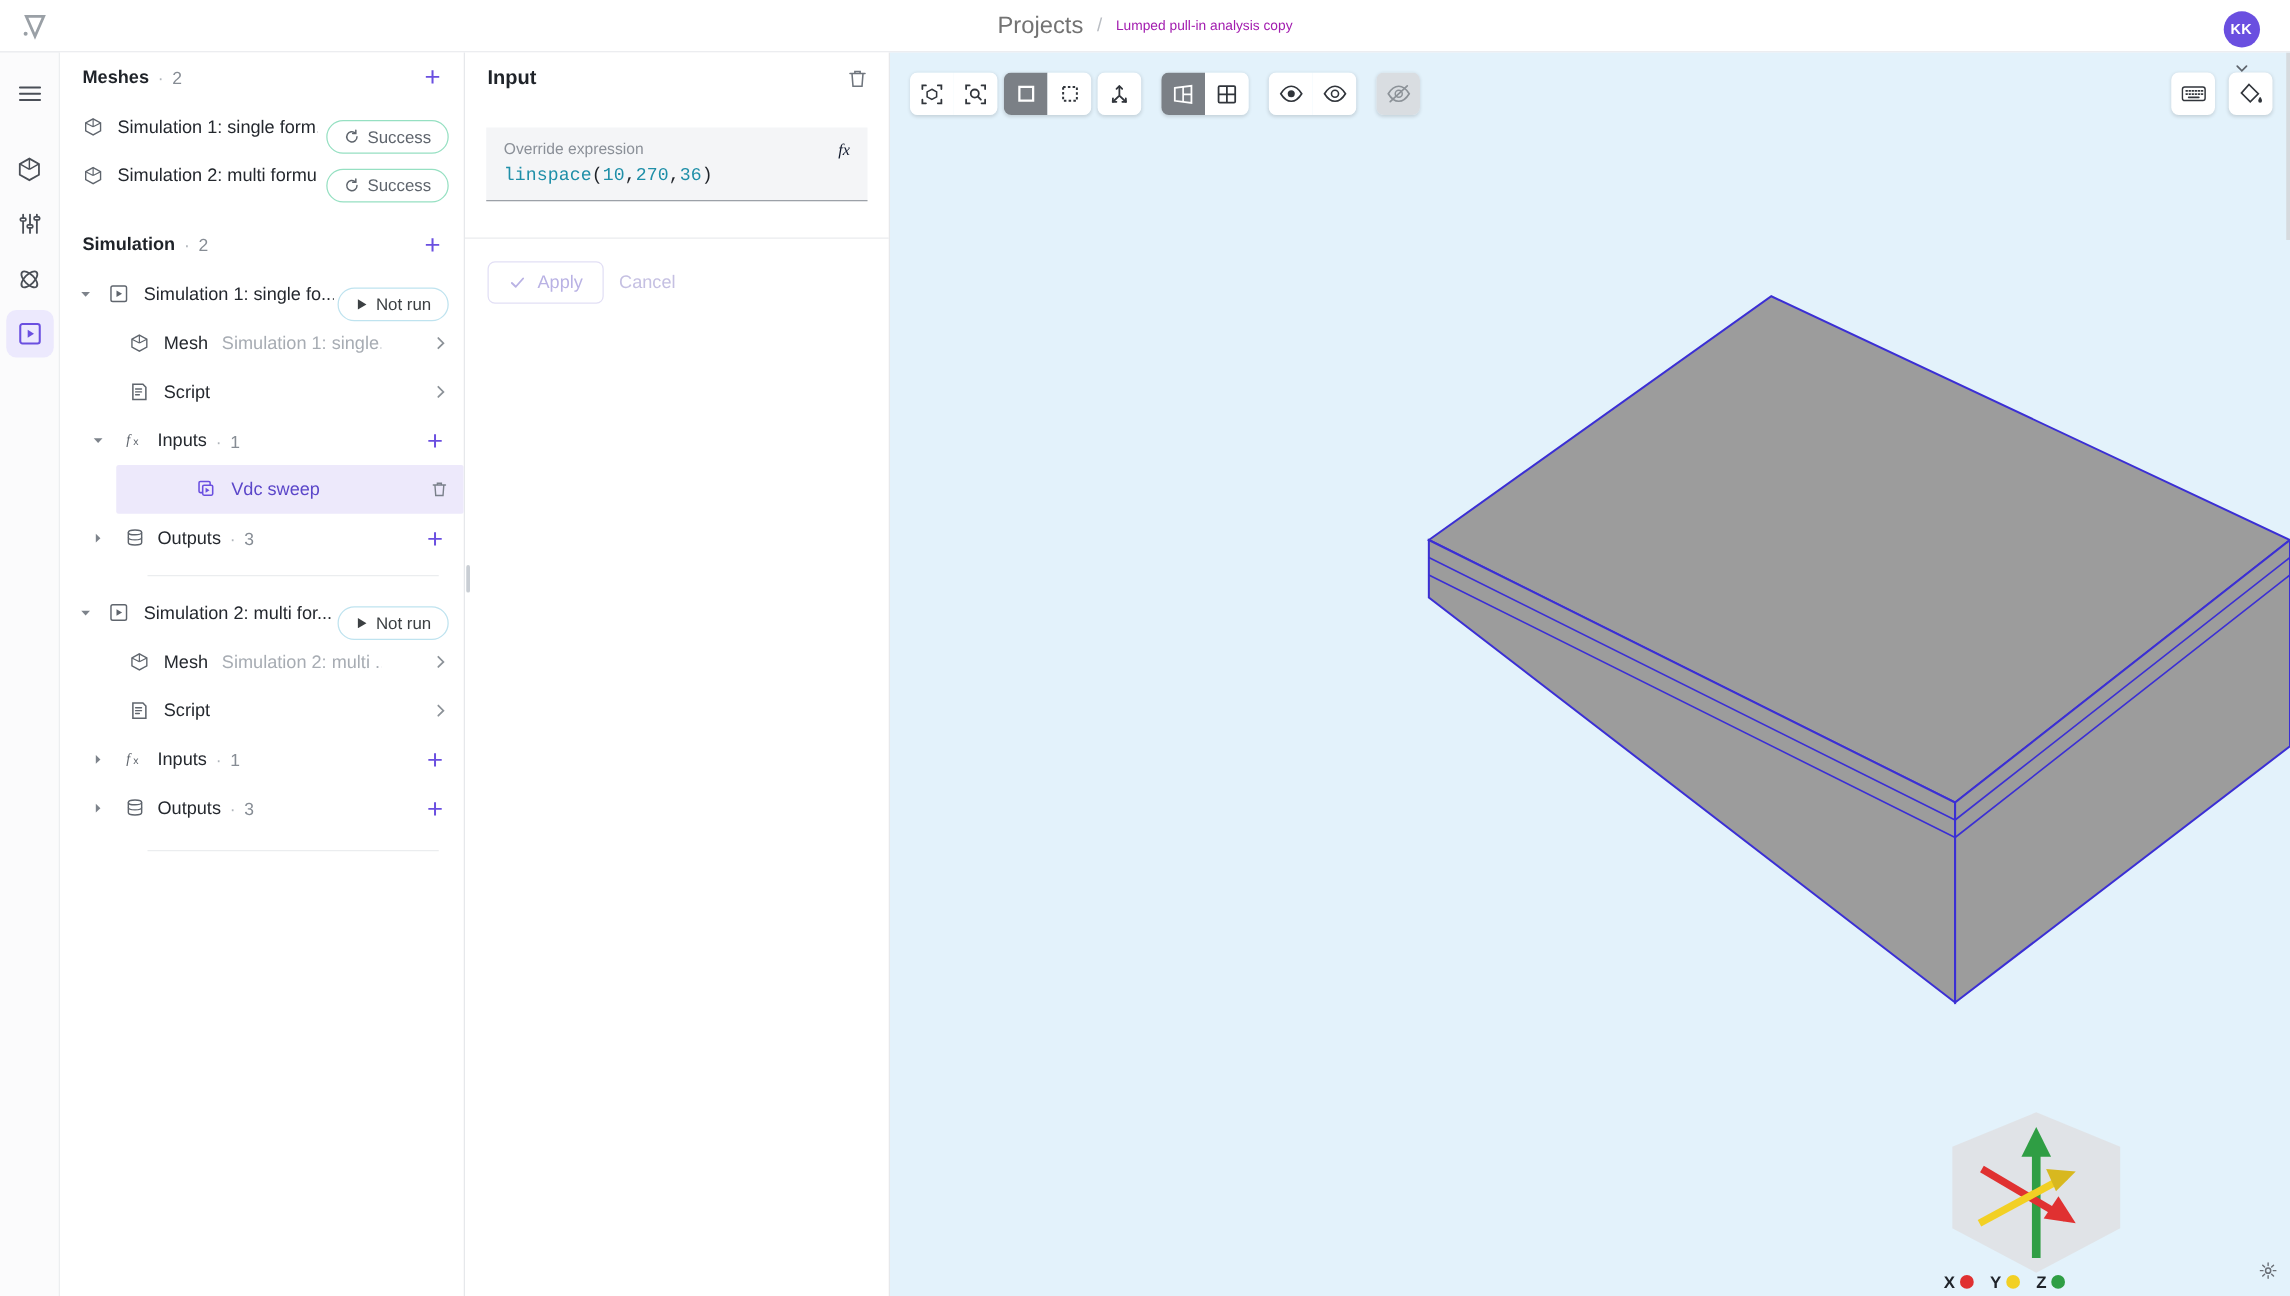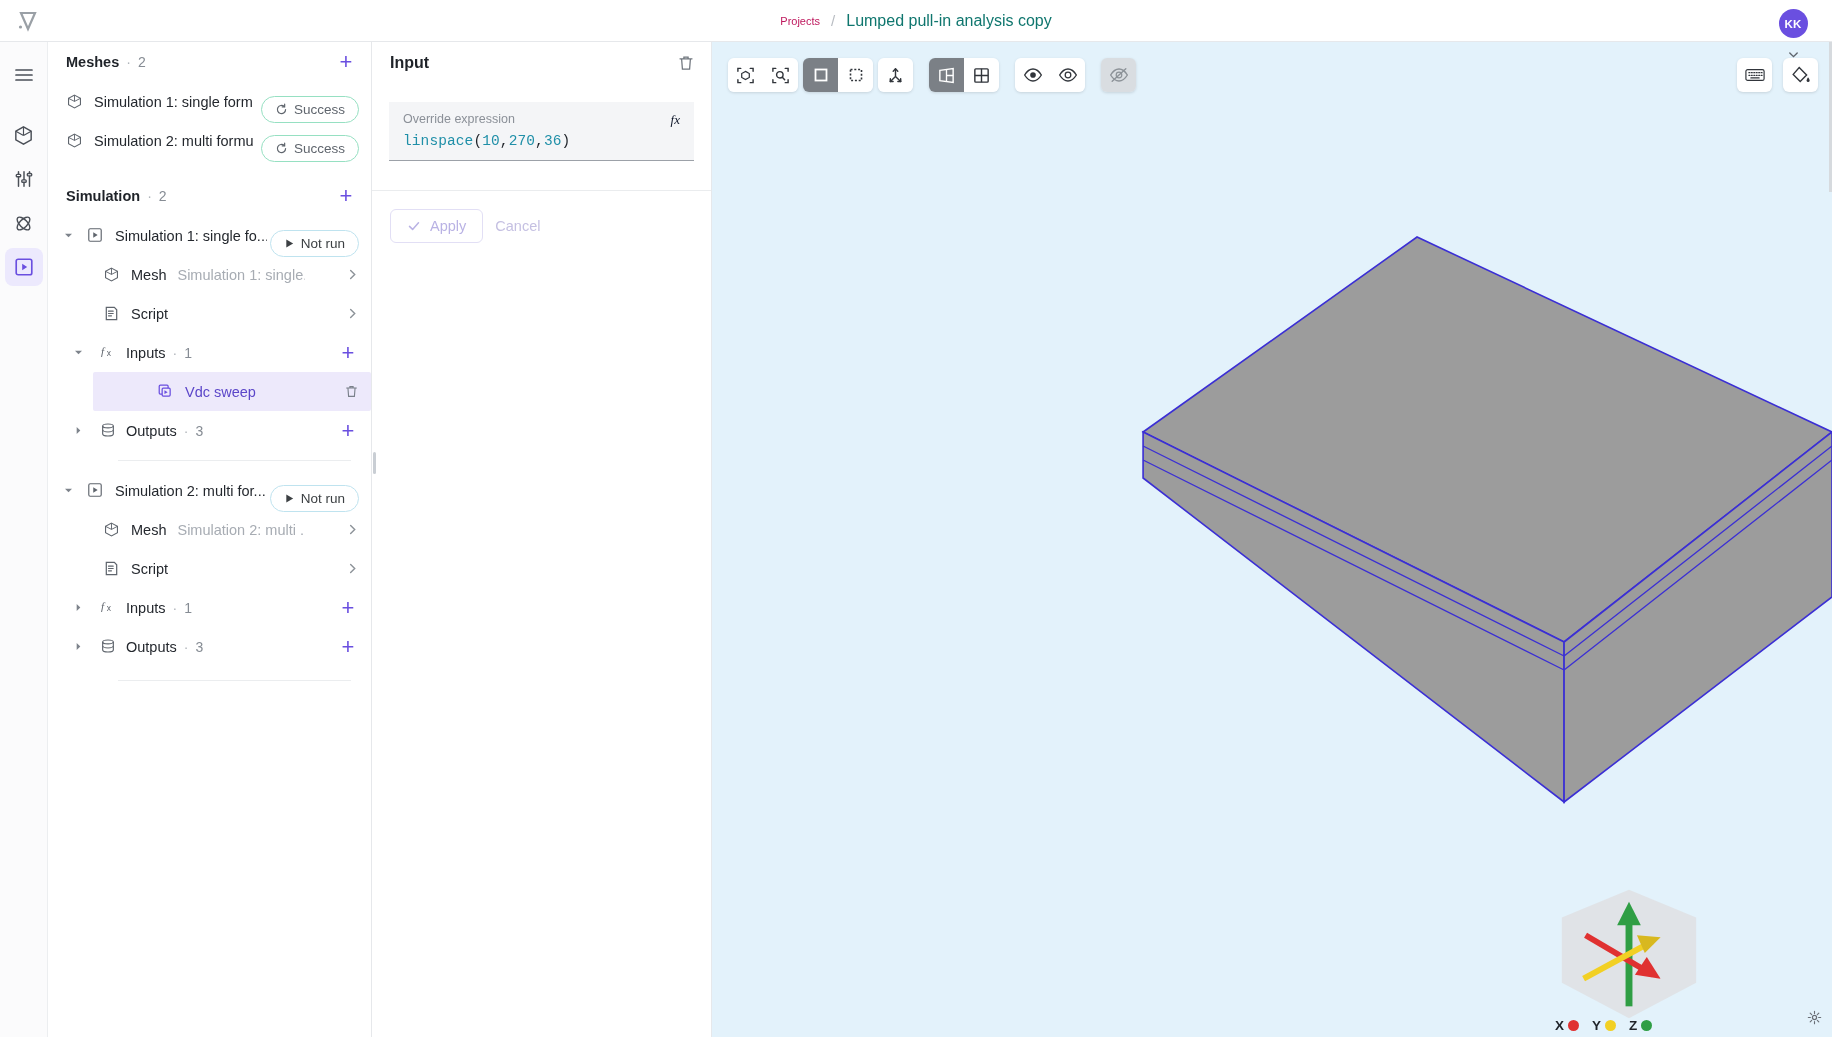--- a/index.html
+++ b/index.html
@@ -20,23 +20,23 @@
     position: relative; background: #fff;
   }
   .logo { width: 56px; display: flex; align-items: center; justify-content: center; }
   .logo svg { display: block; }
   .breadcrumb {
     position: absolute; left: 0; right: 0; top: 0; bottom: 0;
     display: flex; align-items: center; justify-content: center;
     gap: 11px; pointer-events: none;
   }
   .breadcrumb > * { pointer-events: auto; }
-  .crumb-muted { color: #be185d; font-size: 11px; }
+  .crumb-muted { color: #737373; font-size: 19px; }
   .crumb-sep { color: #b8bcc2; font-size: 15px; }
-  .crumb-current { color: #0f766e; font-size: 16px; }
+  .crumb-current { color: #a21caf; font-size: 11px; }
   .topbar-right {
     margin-left: auto; display: flex; align-items: center;
     gap: 10px; z-index: 2; flex-direction: column;
   }
   .support { display: flex; align-items: center; gap: 8px; color: #3c4043; font-size: 14.5px; }
   .support-ico { width: 19px; height: 19px; display:block; }
   .avatar {
     width: 29px; height: 29px; border-radius: 50%;
     background: #6a4fe0; color: #fff; font-size: 11.5px; font-weight: bold;
     display: flex; align-items: center; justify-content: center; letter-spacing: .3px;

